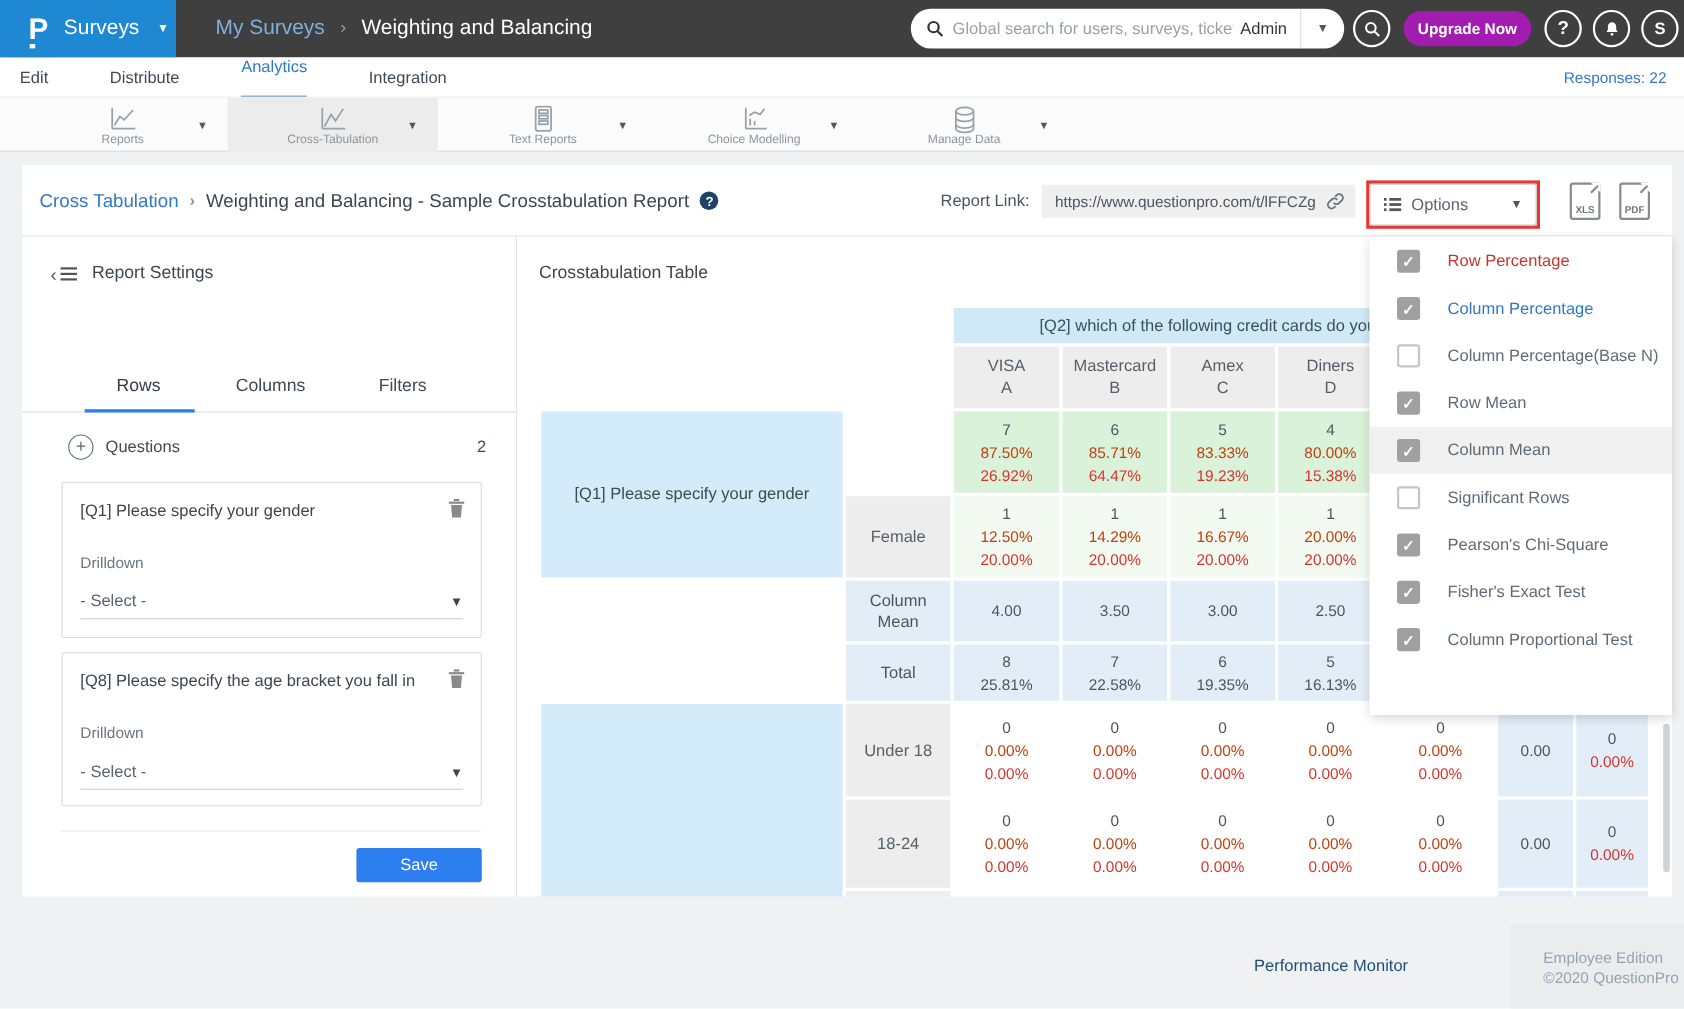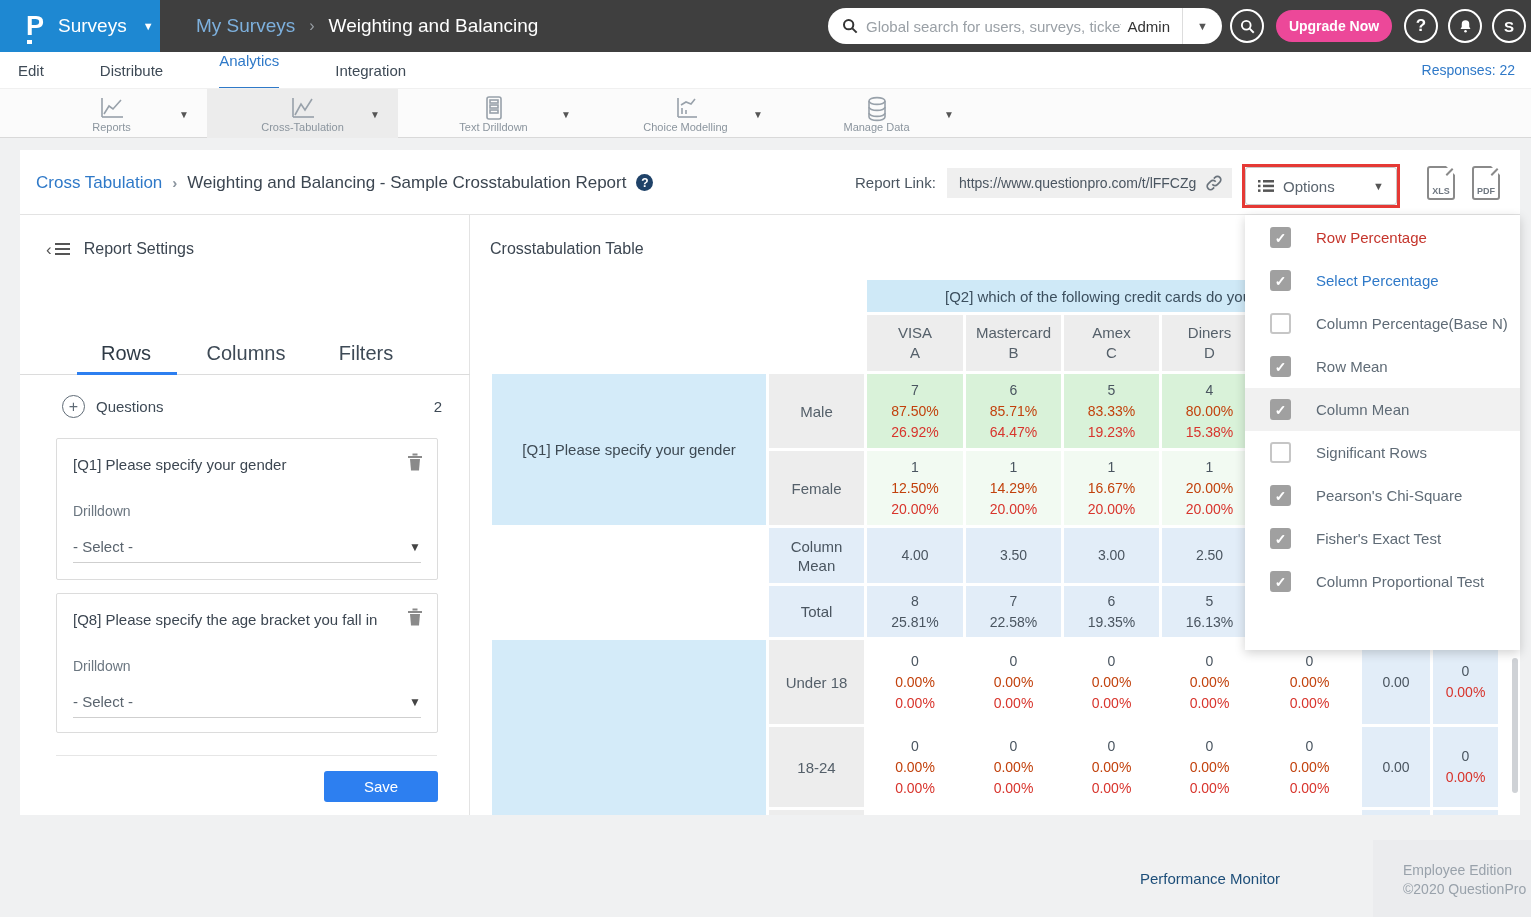--- a/index.html
+++ b/index.html
@@ -21,21 +21,21 @@
   .searchpill .mag { margin-left:14px; margin-right:8px; flex:0 0 auto; }
   .searchpill input { border:none; outline:none; flex:1; font-size:15px; color:#444; font-family:"Liberation Sans",sans-serif; background:transparent; }
   .searchpill input::placeholder { color:#9aa0a6; }
   .scope { font-size:15px; color:#333; padding:0 12px 0 6px; }
   .pill-caret { width:40px; height:36px; border-left:1px solid #ddd; display:flex; align-items:center; justify-content:center; color:#555; font-size:11px; cursor:pointer; }
   .circ { position:absolute; top:9px; width:34px; height:34px; border:2px solid #fff; border-radius:50%; display:flex; align-items:center; justify-content:center; color:#fff; cursor:pointer; }
   .circ.search { left:1230px; }
   .circ.help  { left:1404px; font-size:17px; font-weight:bold; }
   .circ.bell  { left:1448px; }
   .circ.avatar{ left:1492px; font-size:15px; font-weight:bold; }
-  .upgrade { position:absolute; left:1276px; top:10px; width:116px; height:32px; background:#ec4899; border:none; border-radius:16px; color:#fff; font-size:14px; font-weight:bold; font-family:"Liberation Sans",sans-serif; cursor:pointer; }
+  .upgrade { position:absolute; left:1276px; top:10px; width:116px; height:32px; background:#a21caf; border:none; border-radius:16px; color:#fff; font-size:14px; font-weight:bold; font-family:"Liberation Sans",sans-serif; cursor:pointer; }
 
   
   .snav { position:absolute; left:0; top:52px; width:1531px; height:36px; background:#fff; display:flex; align-items:center; }
   .snav-item { font-size:15px; color:#3e4a56; margin-left:56px; cursor:pointer; }
   .snav-item:first-child { margin-left:18px; }
   .snav-item.active { color:#2f79c8; border-bottom:1px solid #2f79c8; padding-bottom:18px; }
   .responses { position:absolute; right:16px; font-size:14px; color:#2f79c8; }
 
   
   .toolbar { position:absolute; left:0; top:88px; width:1531px; height:50px; background:#fbfbfb; border-top:1px solid #f0f0f0; border-bottom:1px solid #d9d9d9; }
@@ -68,21 +68,21 @@
 
   
   .sidebar { position:absolute; left:0; top:65px; width:450px; height:600px; border-right:1px solid #e3e3e3; }
   .sb-head { position:absolute; left:26px; top:25px; display:flex; align-items:center; gap:14px; }
   .collapse-ic { display:flex; align-items:center; gap:3px; cursor:pointer; color:#555; }
   .collapse-ic .chv { font-size:17px; line-height:1; }
   .bars { display:flex; flex-direction:column; gap:3px; }
   .bars i { width:15px; height:2px; background:#555; }
   .sb-title { font-size:16px; color:#3c4651; }
   .sb-tabs { position:absolute; left:0; top:115px; width:450px; height:45px; border-bottom:1px solid #dcdcdc; }
-  .sb-tab { position:absolute; top:12px; width:120px; text-align:center; font-size:20px; color:#3e4a56; cursor:pointer; }
+  .sb-tab { position:absolute; top:12px; width:120px; text-align:center; font-size:16px; color:#3e4a56; cursor:pointer; }
   .sb-tab.t0 { left:46px; } .sb-tab.t1 { left:166px; } .sb-tab.t2 { left:286px; }
   .tab-underline { position:absolute; left:57px; bottom:-1px; width:100px; height:3px; background:#2d7ff0; }
   .q-row { position:absolute; left:0; top:176px; width:450px; height:34px; }
   .plus-circ { position:absolute; left:42px; top:4px; width:23px; height:23px; border:1px solid #5f6b76; border-radius:50%; color:#5f6b76; font-size:16px; display:flex; align-items:center; justify-content:center; cursor:pointer; }
   .q-label { position:absolute; left:76px; top:7px; font-size:15px; color:#3e4a56; }
   .q-count { position:absolute; right:28px; top:7px; font-size:15px; color:#3e4a56; }
   .qcard { position:absolute; left:36px; width:382px; height:142px; border:1px solid #dcdcdc; border-radius:2px; }
   .qcard.c0 { top:223px; } .qcard.c1 { top:378px; height:140px; }
   .qc-title { position:absolute; left:16px; top:17px; right:46px; font-size:15px; color:#3c4651; }
   .trash { position:absolute; right:14px; top:14px; cursor:pointer; }
@@ -206,21 +206,21 @@
     <div class="tool" style="left:398px">
       <span class="ticon">
           <svg width="22" height="24" viewBox="0 0 22 24" fill="none" stroke="#98a1aa" stroke-width="1.6">
             <rect x="4" y="1" width="14" height="22" rx="2"></rect>
             <rect x="7" y="4" width="8" height="3"></rect>
             <rect x="7" y="9" width="8" height="3"></rect>
             <rect x="7" y="14" width="8" height="3"></rect>
           </svg>
         </span>
       <span class="tcaret">▼</span>
-      <span class="tlabel">Text Drilldown</span>
+      <span class="tlabel">Text Reports</span>
     </div>
     <div class="tool" style="left:590px">
       <span class="ticon">
           <svg width="26" height="24" viewBox="0 0 26 24" fill="none" stroke="#98a1aa" stroke-width="1.6">
             <line x1="5" y1="2" x2="5" y2="21"></line>
             <line x1="5" y1="21" x2="24" y2="21"></line>
             <line x1="9" y1="18" x2="9" y2="12"></line>
             <line x1="13" y1="18" x2="13" y2="14"></line>
             <polyline points="8,9 13,6 18,8 22,3"></polyline>
           </svg>
@@ -372,21 +372,20 @@
           <span>Diners</span>
           <span>D</span>
         </div>
       <div class="c hcell" style="grid-column:7;grid-row:2"></div>
       <div class="c hcell" style="grid-column:8;grid-row:2"></div>
       <div class="c hcell" style="grid-column:9;grid-row:2"></div>
 
       <div class="c qlabel" style="grid-column:1;grid-row:3/5">
           <span>[Q1] Please specify your gender</span>
         </div>
-      <div class="c rlabel" style="grid-column:2;grid-row:3">Male</div>
       <div class="c green" style="grid-column:3;grid-row:3">
           <span class="v-cnt">7</span>
           <span class="v-rp">87.50%</span>
           <span class="v-cp">26.92%</span>
         </div>
       <div class="c green" style="grid-column:4;grid-row:3">
           <span class="v-cnt">6</span>
           <span class="v-rp">85.71%</span>
           <span class="v-cp">64.47%</span>
         </div>
@@ -542,21 +541,21 @@
 
   <div class="vscroll"></div>
 
   <div class="menu">
     <div class="mi">
         <span class="cb checked"></span>
         <span class="mi-label red">Row Percentage</span>
       </div>
     <div class="mi">
         <span class="cb checked"></span>
-        <span class="mi-label blue">Select Percentage</span>
+        <span class="mi-label blue">Column Percentage</span>
       </div>
     <div class="mi">
         <span class="cb un"></span>
         <span class="mi-label">Column Percentage(Base N)</span>
       </div>
     <div class="mi">
         <span class="cb checked"></span>
         <span class="mi-label">Row Mean</span>
       </div>
     <div class="mi hl">

